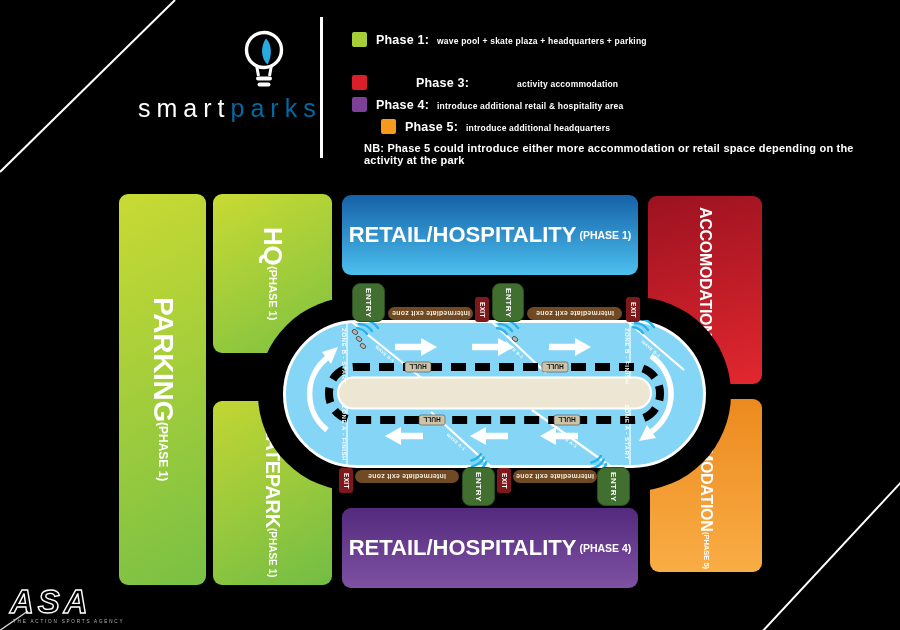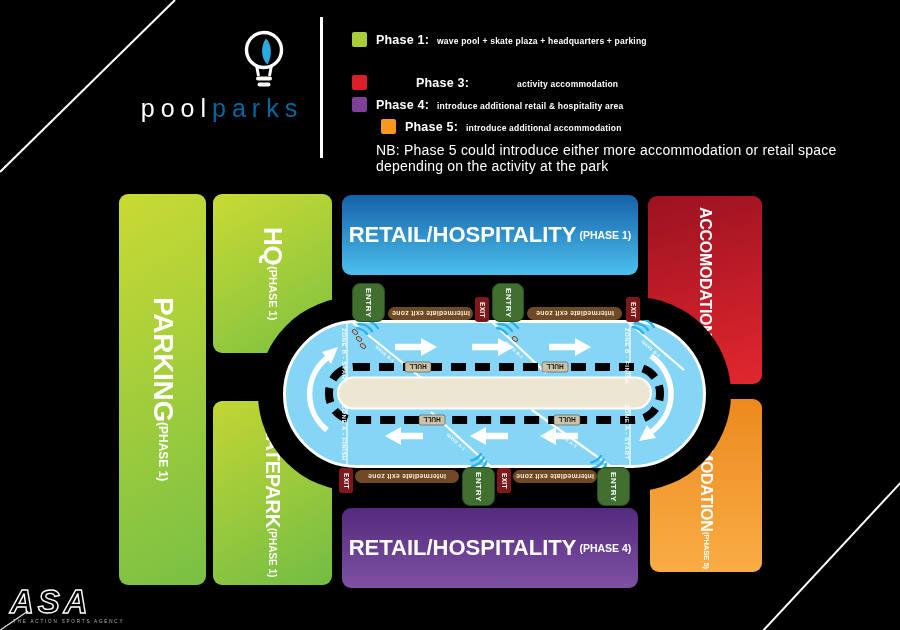--- a/index.html
+++ b/index.html
@@ -11,21 +11,21 @@
   #bulb{position:absolute;left:100px;top:2px;}
   #wordmark{position:absolute;left:0;top:70px;width:168px;text-align:center;
             font-size:25px;letter-spacing:6px;color:#fff;white-space:nowrap;}
   #wordmark .dim{color:#0369a1;}
   #hdr-divider{position:absolute;left:320px;top:17px;width:3px;height:141px;background:#fff;}
   #legend{position:absolute;left:352px;top:25px;width:520px;height:135px;color:#fff;}
   .lg-row{position:absolute;left:0;display:flex;align-items:center;height:15px;}
   .lg-swatch{width:15px;height:15px;border-radius:2px;flex:0 0 15px;}
   .lg-label{font-size:12.5px;font-weight:800;margin-left:9px;letter-spacing:.2px;}
   .lg-desc{font-size:8.5px;font-weight:700;margin-left:8px;margin-top:2px;letter-spacing:.2px;}
-  .lg-note{position:absolute;left:24px;top:117px;font-size:14px;font-weight:400;letter-spacing:.2px;}
+  .lg-note{position:absolute;left:12px;top:117px;font-size:11px;font-weight:700;letter-spacing:.2px;}
   
   .zone{position:absolute;border-radius:9px;display:flex;align-items:center;justify-content:center;
         color:#fff;font-weight:800;text-align:center;}
   .vflow{writing-mode:vertical-rl;}
   .z-big{letter-spacing:-.3px;}
   .z-small{font-weight:800;}
   #z-parking{left:119px;top:194px;width:87px;height:391px;background:linear-gradient(150deg,#c9da33,#79c044);}
   #z-parking .z-big{font-size:28px;} #z-parking .z-small{font-size:12px;}
   #z-hq{left:213px;top:194px;width:119px;height:159px;background:linear-gradient(150deg,#c9da33,#7cc142);}
   #z-hq .z-big{font-size:26px;} #z-hq .z-small{font-size:11px;}
@@ -65,21 +65,21 @@
   </svg>
 
   <div id="brand">
     <svg id="bulb" width="52" height="68" viewBox="0 0 52 68">
       <circle cx="26" cy="24" r="17.5" fill="none" stroke="#fff" stroke-width="3.4"></circle>
       <path d="M18.5 39 L20.5 50 M33.5 39 L31.5 50" stroke="#fff" stroke-width="3" fill="none"></path>
       <rect x="18" y="50.5" width="16" height="4" rx="2" fill="#fff"></rect>
       <rect x="19.5" y="56.5" width="13" height="4" rx="2" fill="#fff"></rect>
       <path d="M28 12.5 c5.5 5 6.8 16.5 1.5 26 c-6.8 -6 -7.2 -18.5 -1.5 -26 z" fill="#2aa9e0"></path>
     </svg>
-    <div id="wordmark"><span>pool</span><span class="dim">parks</span></div>
+    <div id="wordmark"><span>smart</span><span class="dim">parks</span></div>
   </div>
 
   <div id="hdr-divider"></div>
 
   <div id="legend">
     <div class="lg-row" style="top:7px;">
       <div class="lg-swatch" style="background: rgb(167, 206, 56);"></div>
       <div class="lg-label">Phase 1:</div>
       <div class="lg-desc">wave pool + skate plaza + headquarters + parking</div>
     </div>
@@ -89,21 +89,21 @@
       <div class="lg-desc">activity accommodation</div>
     </div>
     <div class="lg-row" style="top:72px;">
       <div class="lg-swatch" style="background: rgb(124, 64, 153);"></div>
       <div class="lg-label">Phase 4:</div>
       <div class="lg-desc">introduce additional retail &amp; hospitality area</div>
     </div>
     <div class="lg-row" style="top:94px;padding-left:29px;">
       <div class="lg-swatch" style="background: rgb(248, 153, 29);"></div>
       <div class="lg-label">Phase 5:</div>
-      <div class="lg-desc">introduce additional accommodation</div>
+      <div class="lg-desc">introduce additional headquarters</div>
     </div>
     <div class="lg-note">NB: Phase 5 could introduce either more accommodation or retail space depending on the activity at the park</div>
   </div>
 
   <div id="z-parking" class="zone vflow">
     <span class="z-big">PARKING</span>
       <span class="z-small">(PHASE 1)</span>
   </div>
   <div id="z-hq" class="zone vflow">
     <span class="z-big">HQ</span>

